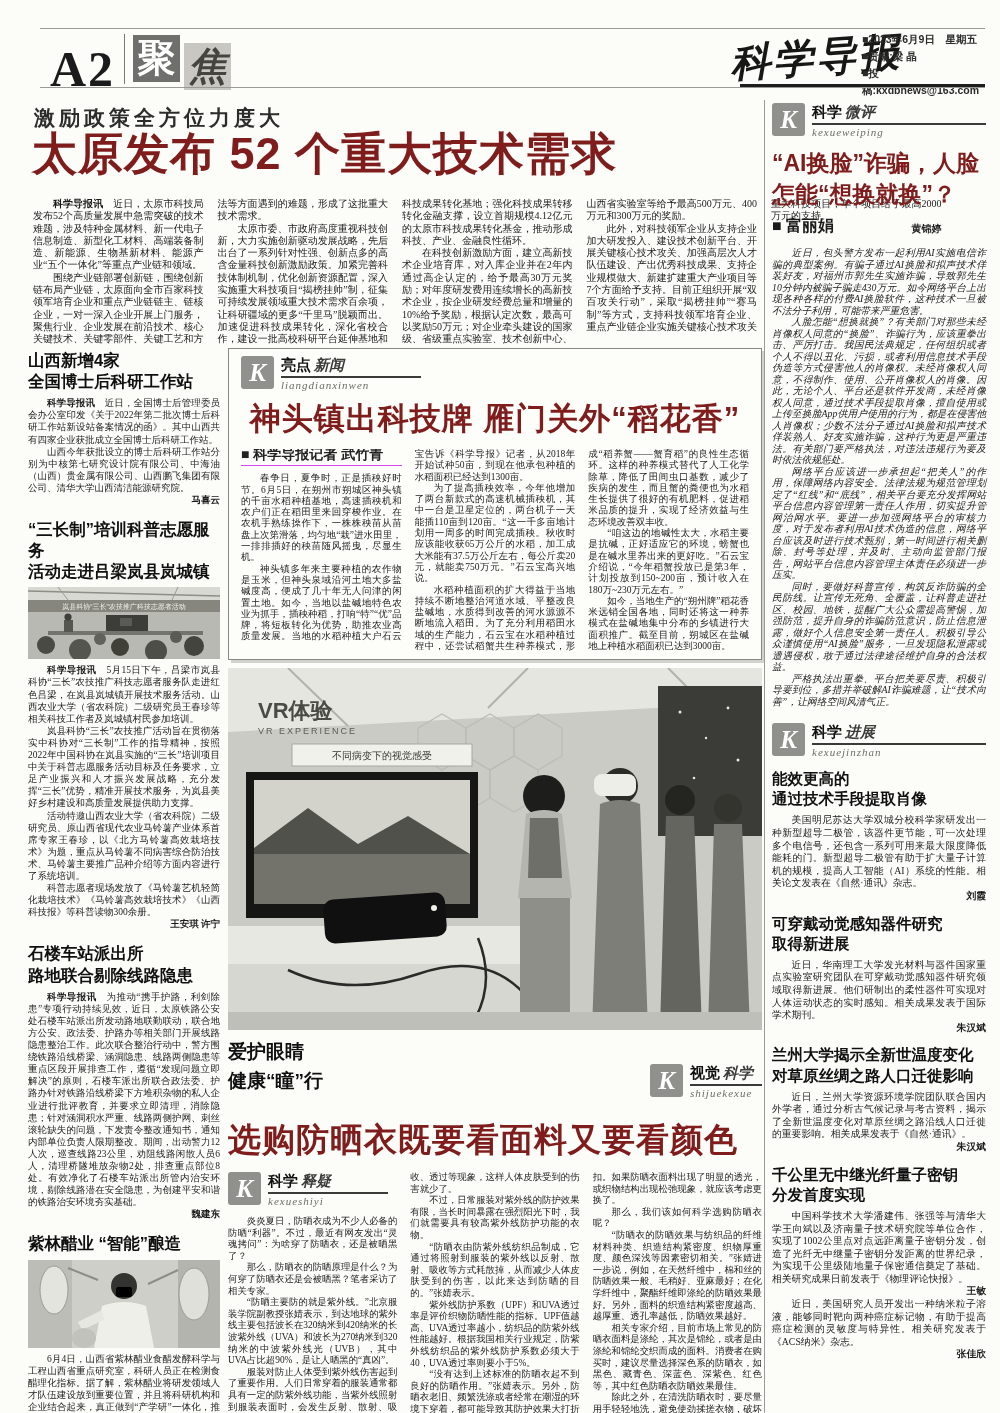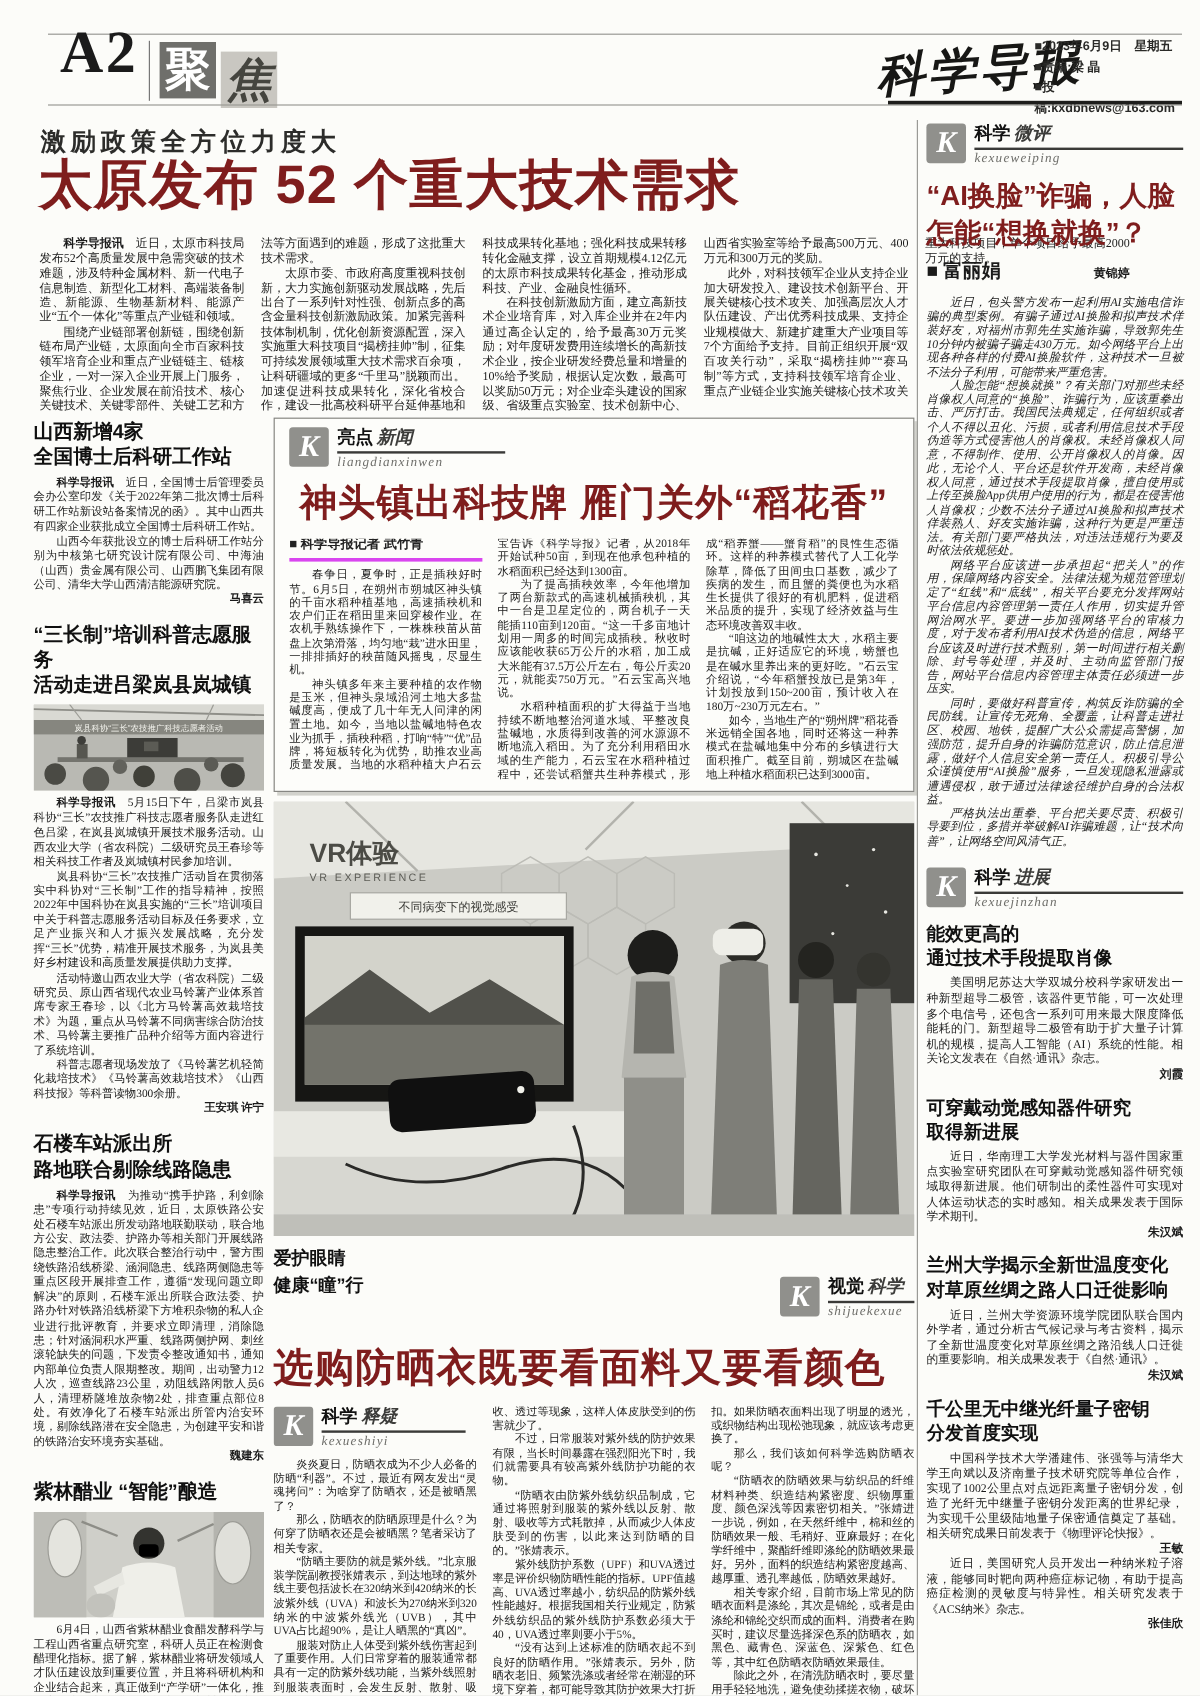--- a/index.html
+++ b/index.html
@@ -40,25 +40,25 @@
   .seclogo .t{flex:1;min-width:0;}
   .seclogo .cn{border-bottom:2px solid #3a3a38;padding-bottom:2px;font-size:15px;line-height:17px;}
   .seclogo .cn b{font-family:"Liberation Sans",sans-serif;color:#111;}
   .seclogo .cn i{font-family:"Liberation Serif",serif;color:#3c3c3a;font-weight:bold;margin-left:3px;}
   .seclogo .py{font:italic 11px "Liberation Serif",serif;color:#6d6d69;letter-spacing:1px;margin-top:1px;}
   
   #ld-box{left:228px;top:348px;width:534px;height:312px;border:1px solid #878783;background:#fdfdfa;
           box-shadow:3px 3px 0 #d2d2cc;padding:7px 12px;box-sizing:border-box;}
   #ld-hl{font-size:31px;letter-spacing:1px;text-align:center;margin:7px 0 9px;}
   #ld-cols{column-count:3;column-gap:13px;height:216px;font-size:9.5px;line-height:11.3px;overflow:hidden;}
-  #ld-byline{font-family:"Liberation Sans",sans-serif;font-weight:bold;font-size:11px;color:#222;
-             border-bottom:3px solid #d946ef;padding-bottom:5px;margin-bottom:7px;}
+  #ld-byline{font-family:"Liberation Sans",sans-serif;font-weight:bold;font-size:14px;color:#222;
+             border-bottom:1px solid #d946ef;padding-bottom:5px;margin-bottom:7px;}
   
   #cap-row{left:228px;top:1038px;width:534px;}
-  #cap-title{font-family:"Liberation Sans",sans-serif;font-weight:bold;font-size:15px;line-height:1.5;
+  #cap-title{font-family:"Liberation Sans",sans-serif;font-weight:bold;font-size:19px;line-height:1.5;
              color:#101010;white-space:pre-line;width:96px;flex:0 0 auto;}
   #cap-wrap{flex:1;padding-left:12px;border-bottom:1px solid #555;padding-bottom:4px;}
   #cap-text{font-size:10px;line-height:13px;text-align:justify;text-indent:2em;margin-right:112px;}
   #cap-sig{font-size:10px;font-weight:bold;text-align:right;margin:2px 118px 0 0;}
   #cap-logo{position:absolute;right:0;top:26px;width:112px;}
   
   #fs-block{left:228px;top:1118px;width:534px;}
   #fs-hl{font-size:33px;letter-spacing:1px;margin:0 0 9px;}
   #fs-cols{column-count:3;column-gap:13px;height:252px;font-size:9.4px;line-height:11.6px;overflow:hidden;}
   #fs-cols .seclogo{margin-bottom:9px;}
@@ -75,21 +75,21 @@
   .jz-body p{margin:0;text-indent:2em;text-align:justify;}
   .jz-body p.author{text-align:right;font-weight:bold;text-indent:0;}
   #jz-logo{margin-top:16px;}
 </style>
 </head>
 <body>
 
 <div id="page">
 
   <div class="abs rule" style="left:40px;top:28px;width:945px;"></div>
-  <div class="abs" id="pageno" style="left:50px;top:14px;">A2</div>
+  <div class="abs" id="pageno" style="left:50px;top:40px;">A2</div>
   <div class="abs" style="left:124px;top:34px;width:1px;height:50px;background:#777;"></div>
   <div class="abs focusbox" id="focus1" style="left:133px;top:35px;">聚</div>
   <div class="abs focusbox" id="focus2" style="left:184px;top:43px;">焦</div>
   <div class="abs" id="masthead" style="left:730px;top:30px;">科学导报</div>
   <div class="abs hinfo" style="left:862px;top:31px;width:132px;">
     <div>■2023年6月9日　星期五</div>
     <div>■责编:梁 晶</div>
     <div>■投稿:kxdbnews@163.com</div>
   </div>
   <div class="abs rule" style="left:40px;top:87px;width:945px;"></div>

